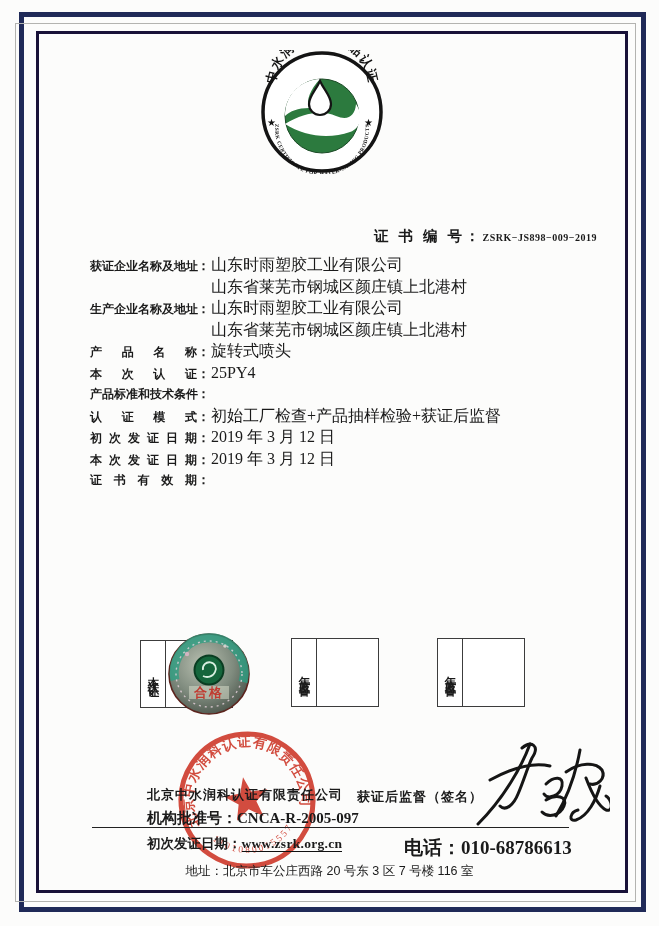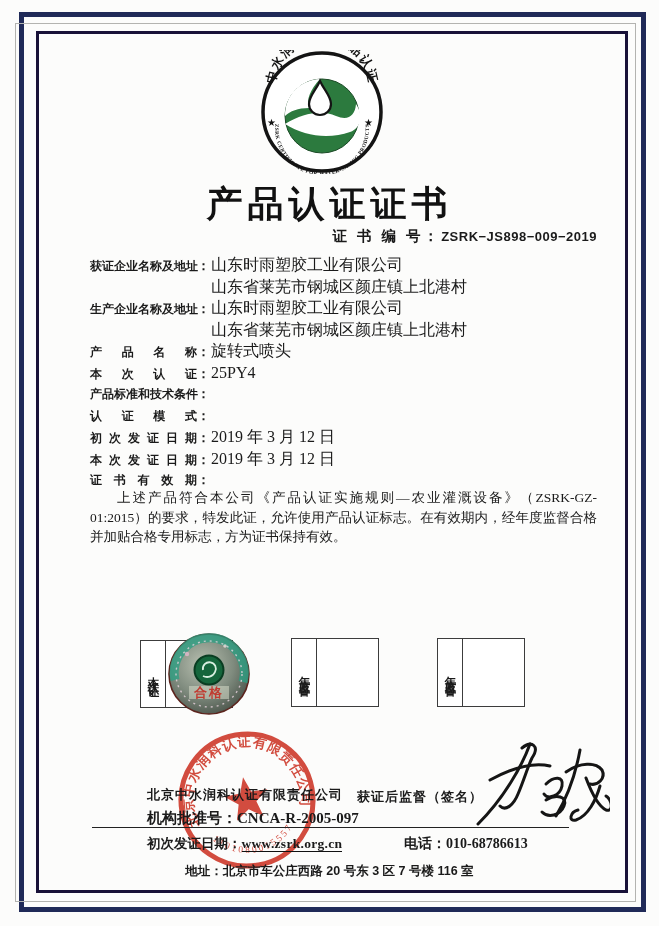--- a/index.html
+++ b/index.html
@@ -13,21 +13,21 @@
   .frame-thin{position:absolute;top:23px;left:15px;right:23px;bottom:24px;border:1px solid #b3b3b0;}
   .frame-inner{position:absolute;top:31px;left:36px;right:31px;bottom:33px;border:3px solid #181138;}
 
   .logo{position:absolute;left:260px;top:50px;}
   .title{
     position:absolute;top:180px;left:0;right:0;text-align:center;
     font-size:36px;font-weight:bold;letter-spacing:5px;color:#111;
   }
   .cert-no{position:absolute;top:227px;right:62px;font-size:14.5px;font-weight:bold;}
   .cert-no .lbl{letter-spacing:3px;}
-  .cert-no .num{font-family:Liberation Sans, sans-serif;font-size:13px;letter-spacing:.5px;}
+  .cert-no .num{font-family:Liberation Serif, serif;font-size:10px;letter-spacing:.5px;}
 
   .fields{position:absolute;left:90px;top:254px;right:58px;}
   .frow{display:flex;align-items:baseline;height:21.5px;font-size:13px;line-height:21.5px;}
   .frow .flabel{
     display:inline-block;width:107px;font-weight:bold;font-size:12px;
     text-align:justify;text-align-last:justify;flex:none;white-space:nowrap;
   }
   .frow .fsep{display:inline-block;width:11px;font-weight:bold;flex:none;}
   .frow .fvalue{font-family:"Liberation Serif",serif;font-size:16px;white-space:nowrap;padding-left:3px;}
 
@@ -53,23 +53,23 @@
 
   .issuer-company{position:absolute;left:147px;top:786px;font-size:13px;font-weight:bold;letter-spacing:1px;}
   .issuer-approval{position:absolute;left:147px;top:809px;font-size:15px;font-weight:bold;}
   .issuer-approval .ap-no{font-family:"Liberation Serif",serif;}
   .rep-label{position:absolute;left:357px;top:788px;font-size:13px;font-weight:bold;letter-spacing:1px;}
 
   .rule{position:absolute;left:92px;right:90px;top:827px;border-top:1.6px solid #222;}
 
   .footer-query{position:absolute;left:147px;top:835px;font-size:13.5px;font-weight:bold;}
   .footer-query .url{font-family:Liberation Serif, serif;border-bottom:1.5px solid #111;letter-spacing:.3px;}
-  .footer-phone{position:absolute;left:404px;top:835px;font-size:14px;font-weight:bold;}
+  .footer-phone{position:absolute;left:404px;top:835px;font-size:19px;font-weight:bold;}
   .footer-phone .num{font-family:"Liberation Serif",serif;}
-  .footer-address{position:absolute;left:0;right:0;top:863px;text-align:center;font-size:12.5px;font-weight:bold;}
+  .footer-address{position:absolute;left:0;right:0;top:863px;text-align:center;font-size:12.5px;font-weight:normal;}
 </style>
 </head>
 <body>
 
 <div class="page">
 
   <div class="frame-navy"></div>
   <div class="frame-thin"></div>
   <div class="frame-inner"></div>
 
@@ -86,21 +86,20 @@
     <text font-size="12.5" font-weight="bold" fill="#141414" letter-spacing="1.5">
       <textPath href="#arcTop" startOffset="50%" text-anchor="middle">中水润科节水产品认证</textPath>
     </text>
     <text font-size="5.4" font-weight="bold" fill="#141414" letter-spacing="0.4" font-family="Liberation Serif,serif">
       <textPath href="#arcBottom" startOffset="50%" text-anchor="middle">ZSRK CERTIFICATE FOR WATER-SAVING PRODUCTS</textPath>
     </text>
     <text x="7" y="76" font-size="10" fill="#141414">★</text>
     <text x="104" y="76" font-size="10" fill="#141414">★</text>
   </svg>
 
-  <div class="title">产品认证证书</div>
 
   <div class="cert-no">
     <span class="lbl">证 书 编 号：</span><span class="num">ZSRK−JS898−009−2019</span>
   </div>
 
   <div class="fields">
     <div class="frow">
         <span class="flabel">获证企业名称及地址</span>
         <span class="fsep">：</span>
         <span class="fvalue">山东时雨塑胶工业有限公司</span>
@@ -130,38 +129,38 @@
         <span class="fsep">：</span>
         <span class="fvalue">25PY4</span>
       </div>
     <div class="frow">
         <span class="flabel">产品标准和技术条件</span>
         <span class="fsep">：</span>
       </div>
     <div class="frow">
         <span class="flabel">认证模式</span>
         <span class="fsep">：</span>
+        <span class="fvalue">初始工厂检查+产品抽样检验+获证后监督</span>
       </div>
     <div class="frow">
         <span class="flabel">初次发证日期</span>
         <span class="fsep">：</span>
         <span class="fvalue">2019 年 3 月 12 日</span>
       </div>
     <div class="frow">
         <span class="flabel">本次发证日期</span>
         <span class="fsep">：</span>
         <span class="fvalue">2019 年 3 月 12 日</span>
       </div>
     <div class="frow">
         <span class="flabel">证书有效期</span>
         <span class="fsep">：</span>
       </div>
   </div>
 
-  <div class="intro">上述产品符合本公司《产品认证实施规则—农业灌溉设备》（ZSRK-GZ- 01:2015）的要求，特发此证，允许使用产品认证标志。在有效期内，经年度监督合格并加贴合格专用标志，方为证书保持有效。</div>
 
   <div class="stamp-box" id="box-first">
     <div class="vlabel">本次认证</div>
     <div class="cell"></div>
   </div>
   <div class="stamp-box" id="box-second">
     <div class="vlabel">年度监督</div>
     <div class="cell"></div>
   </div>
   <div class="stamp-box" id="box-third">

